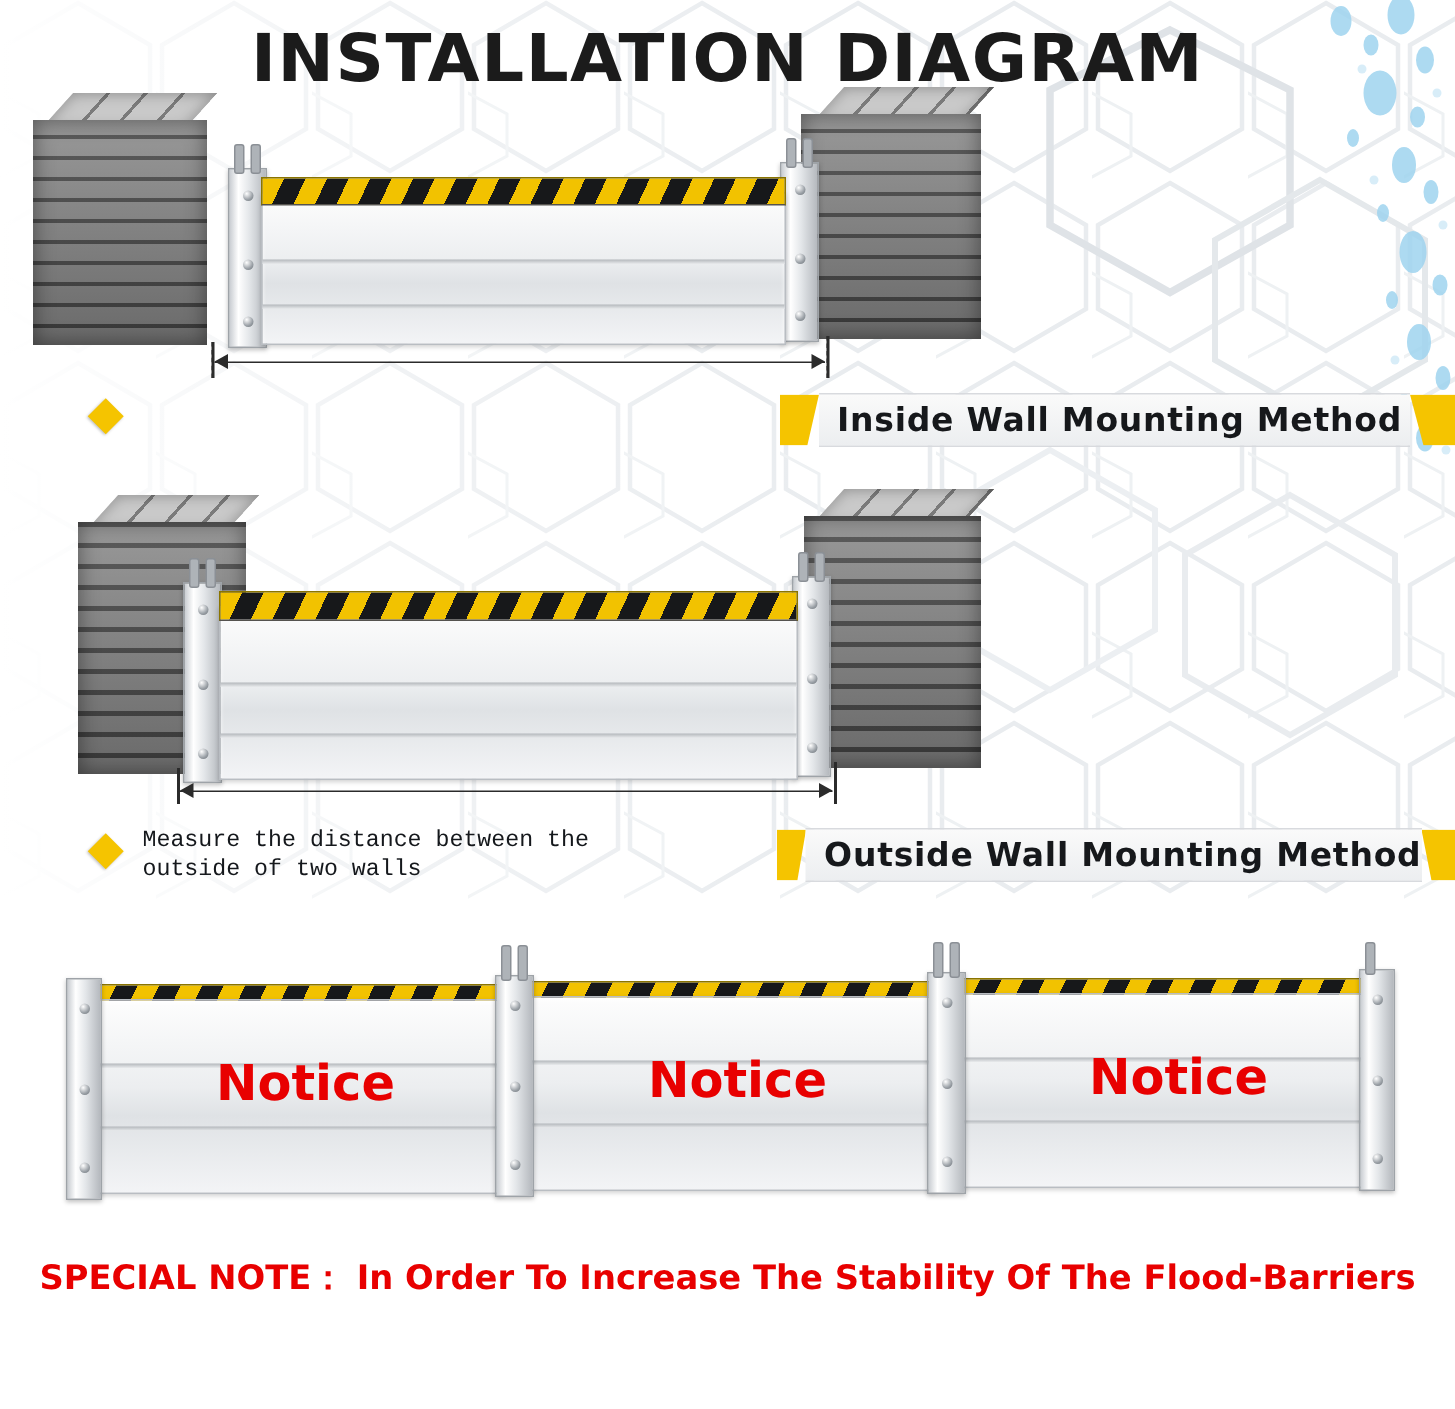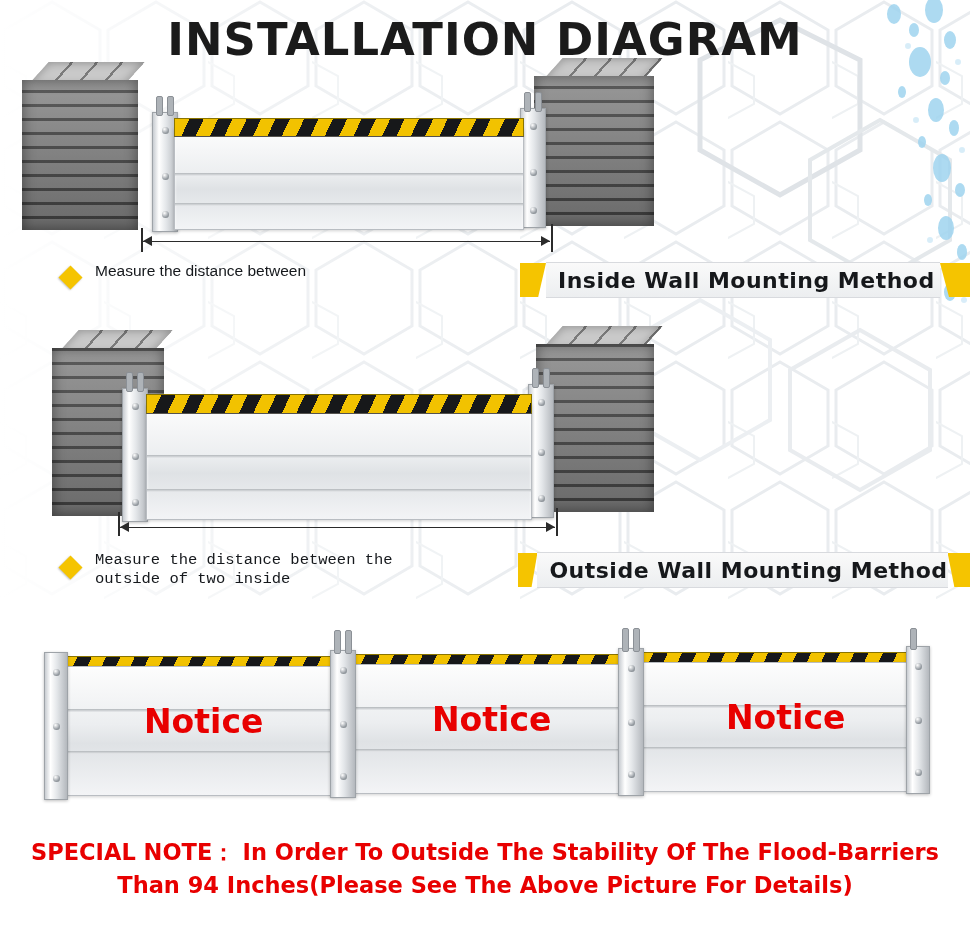--- a/index.html
+++ b/index.html
@@ -221,21 +221,20 @@
     <div class="hazard" style="left:174px;top:118px;width:348px;height:17px;"></div>
 
     <div class="dimtick" style="left:141px;top:228px;height:24px;"></div>
     <div class="dimtick" style="left:551px;top:224px;height:28px;"></div>
     <div class="dimline" style="left:143px;top:241px;width:407px;"></div>
     <div class="arrow-l" style="left:143px;top:236px;"></div>
     <div class="arrow-r" style="left:541px;top:236px;"></div>
 
     <div class="diamond" style="left:62px;top:269px;"></div>
     <div class="calltext" style="left:95px;top:261px;width:330px;">
-      <div>Measure the distance between</div>
     </div>
 
     <div class="banner" style="left:520px;top:263px;width:450px;">
       <div class="chip"></div>
       <div class="bar">
         <span class="lbl">Inside Wall  Mounting  Method</span>
       </div>
       <div class="tail"></div>
     </div>
   </div>
@@ -272,21 +271,21 @@
 
     <div class="dimtick" style="left:118px;top:512px;height:24px;"></div>
     <div class="dimtick" style="left:556px;top:508px;height:28px;"></div>
     <div class="dimline" style="left:120px;top:527px;width:435px;"></div>
     <div class="arrow-l" style="left:120px;top:522px;"></div>
     <div class="arrow-r" style="left:546px;top:522px;"></div>
 
     <div class="diamond" style="left:62px;top:559px;"></div>
     <div class="calltext" style="left:95px;top:551px;width:360px;font-family:Liberation Mono, monospace;">
       <div>Measure the distance between the</div>
-      <div>outside of two inside</div>
+      <div>outside of two walls</div>
     </div>
 
     <div class="banner" style="left:518px;top:553px;width:452px;">
       <div class="chip"></div>
       <div class="bar">
         <span class="lbl">Outside Wall  Mounting  Method</span>
       </div>
       <div class="tail"></div>
     </div>
   </div>
@@ -337,17 +336,16 @@
       <span class="bolt" style="top:122px;"></span>
     </div>
     <div class="postcap" style="left:910px;top:628px;height:20px;"></div>
 
     <div class="notice" style="left:144px;top:702px;">Notice</div>
     <div class="notice" style="left:432px;top:700px;">Notice</div>
     <div class="notice" style="left:726px;top:698px;">Notice</div>
   </div>
 
   <div class="specialnote">
-    <div>SPECIAL NOTE：  In Order To Outside The Stability Of The Flood-Barriers</div>
-    <div>Than 94 Inches(Please See The Above Picture For Details)</div>
+    <div>SPECIAL NOTE：  In Order To Increase The Stability Of The Flood-Barriers</div>
   </div>
 
 </div>
 
 </body></html>

